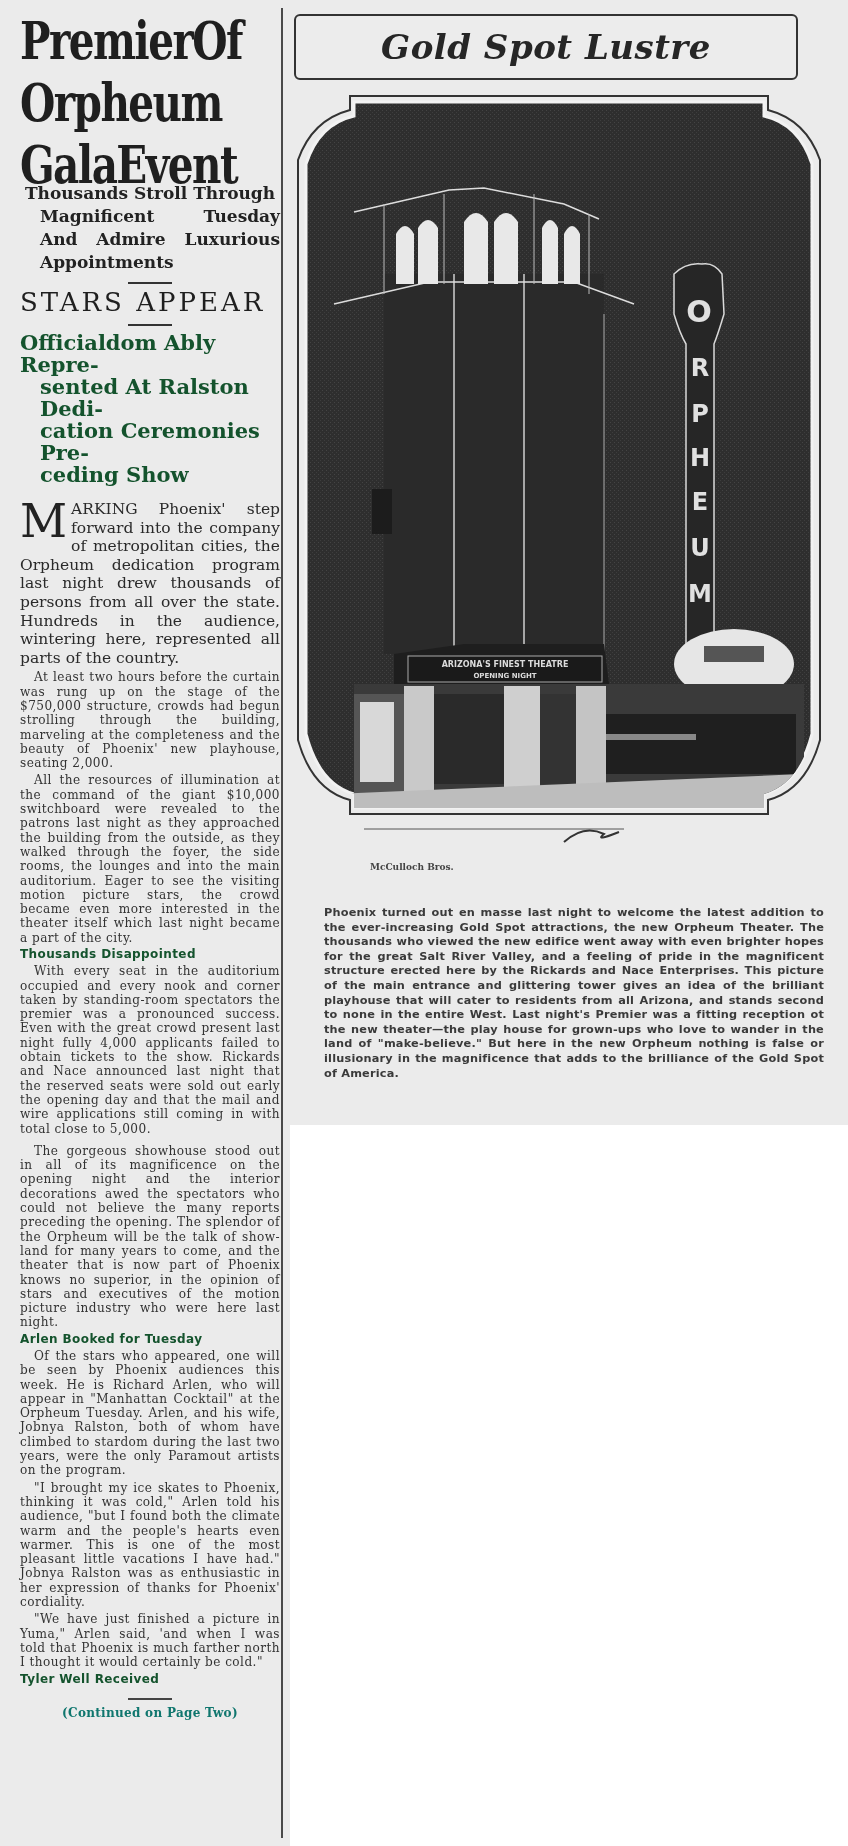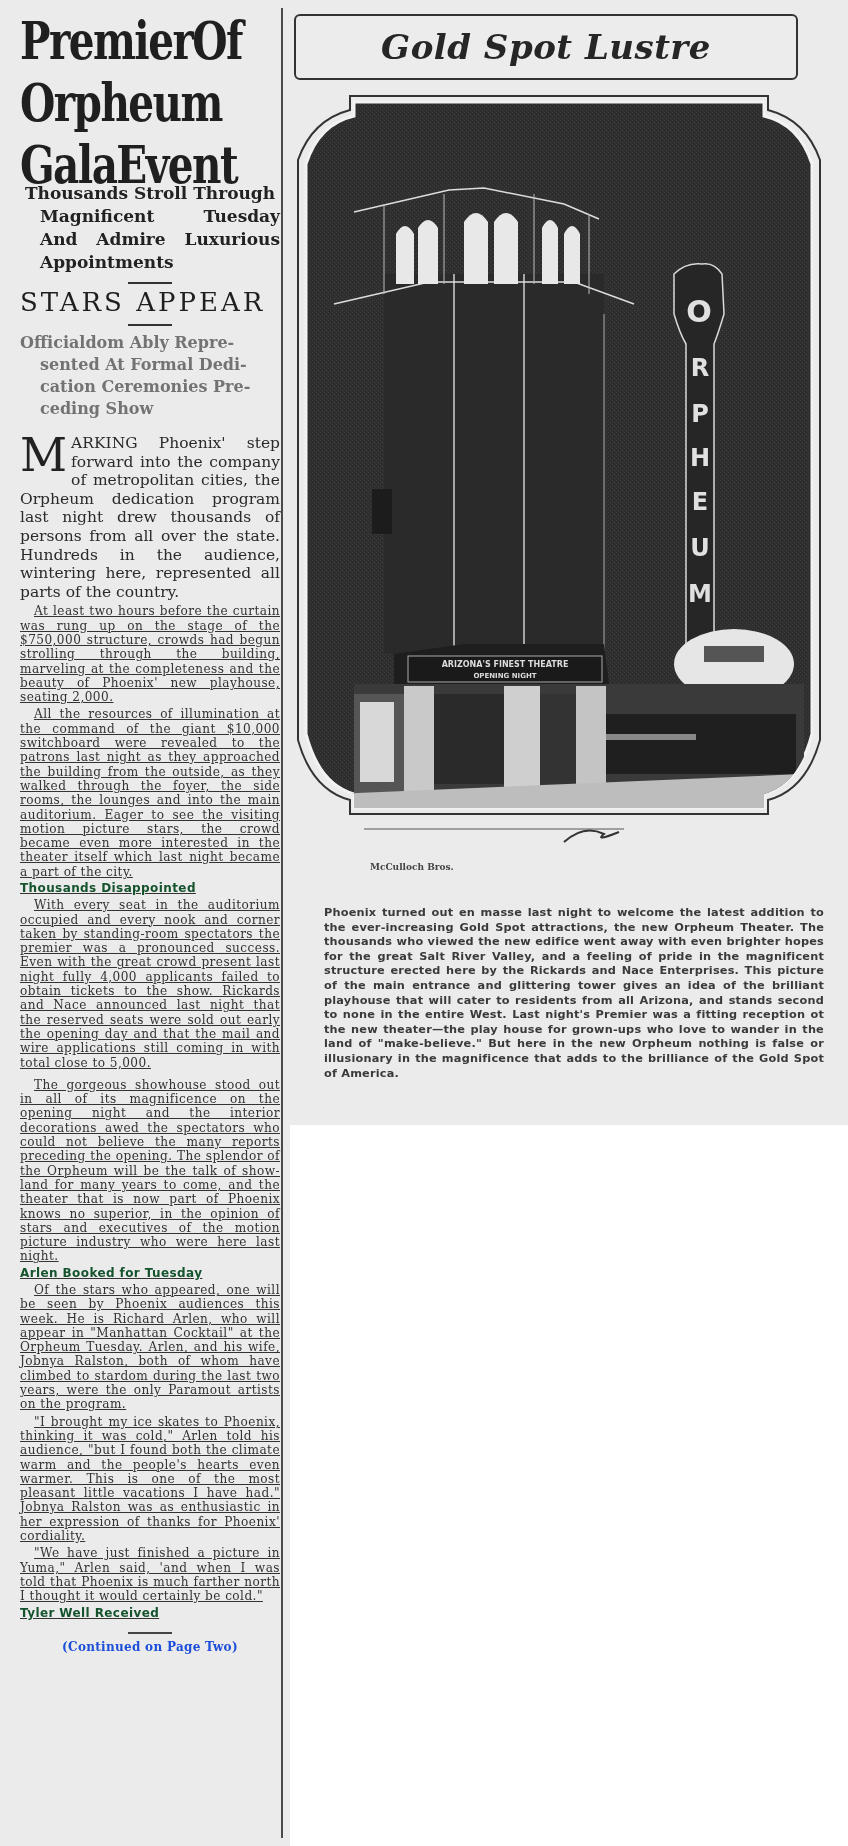--- a/index.html
+++ b/index.html
@@ -25,40 +25,40 @@
     font-size: 17px; line-height: 23px; margin-top: 10px;
   }
   .deck .first { text-indent: 0; text-align: center; }
   .deck .indent { padding-left: 20px; text-align: justify; text-align-last: justify; }
   .deck .indent.last { text-align-last: left; }
   .short-rule { width: 44px; height: 2px; background: #333; margin: 8px auto 4px; }
   .stars {
     font-family: "DejaVu Serif", serif; font-size: 26px; letter-spacing: 3px; color: #1f1f1f;
     text-align: left; line-height: 28px;
   }
-  .deck2 { font-family: "DejaVu Serif", serif; font-weight: bold; font-size: 16px; line-height: 22px; color: #737373; margin-top: 6px; }
+  .deck2 { font-family: "DejaVu Serif", serif; font-weight: bold; font-size: 21px; line-height: 22px; color: #14532d; margin-top: 6px; }
   .deck2 .indent { padding-left: 20px; }
   .lede {
     font-family: "DejaVu Serif", serif; font-size: 15.5px; line-height: 18.6px; color: #2a2a2a;
     text-align: justify; margin-top: 14px;
   }
   .dropcap {
     float: left; font-size: 46px; line-height: 38px; margin: 2px 4px 0 0; color: #222;
   }
   .body-text {
     font-family: "DejaVu Serif", serif; font-size: 12.1px; line-height: 14.3px; color: #333;
     text-align: justify; letter-spacing: 0.45px;
   }
   .body-text p { text-indent: 14px; margin-top: 3px; }
   .subhead {
     font-family: "DejaVu Sans", sans-serif; font-weight: bold; font-size: 12px;
     color: #14532d; margin-top: 2px; letter-spacing: 0.4px;
   }
   .cont-rule { width: 44px; height: 2px; background: #444; margin: 12px auto 6px; }
-  .continued { font-family: "DejaVu Serif", serif; font-size: 12px; text-align: center; color: #1d4ed8; font-weight: bold; letter-spacing: 0.3px; }
+  .continued { font-family: "DejaVu Serif", serif; font-size: 12px; text-align: center; color: #0f766e; font-weight: bold; letter-spacing: 0.3px; }
 
   
   .right-block {
     position: absolute; left: 284px; top: 0; width: 564px; height: 1125px; background: #ebebeb;
   }
   .title-box {
     position: absolute; left: 10px; top: 14px; width: 504px; height: 66px;
     border: 2px solid #333; border-radius: 6px; background: #ececec;
     display: flex; align-items: center; justify-content: center;
   }
@@ -96,30 +96,30 @@
     <div class="indent">And Admire Luxurious</div>
     <div class="indent last">Appointments</div>
   </div>
 
   <div class="short-rule"></div>
   <div class="stars">STARS APPEAR</div>
   <div class="short-rule"></div>
 
   <div class="deck2">
     <div>Officialdom Ably Repre-</div>
-    <div class="indent">sented At Formal Dedi-</div>
+    <div class="indent">sented At Ralston Dedi-</div>
     <div class="indent">cation Ceremonies Pre-</div>
     <div class="indent">ceding Show</div>
   </div>
 
   <div class="lede">
     <span class="dropcap">M</span><span>ARKING Phoenix' step forward into the company of metropolitan cities, the Orpheum dedication program last night drew thousands of persons from all over the state. Hundreds in the audience, wintering here, represented all parts of the country.</span>
   </div>
 
-  <div class="body-text" style="text-decoration:underline;">
+  <div class="body-text" style="">
     <p>At least two hours before the curtain was rung up on the stage of the $750,000 structure, crowds had begun strolling through the building, marveling at the completeness and the beauty of Phoenix' new playhouse, seating 2,000.</p>
     <p>All the resources of illumination at the command of the giant $10,000 switchboard were revealed to the patrons last night as they approached the building from the outside, as they walked through the foyer, the side rooms, the lounges and into the main auditorium. Eager to see the visiting motion picture stars, the crowd became even more interested in the theater itself which last night became a part of the city.</p>
     <div class="subhead">Thousands Disappointed</div>
     <p>With every seat in the auditorium occupied and every nook and corner taken by standing-room spectators the premier was a pronounced success. Even with the great crowd present last night fully 4,000 applicants failed to obtain tickets to the show. Rickards and Nace announced last night that the reserved seats were sold out early the opening day and that the mail and wire applications still coming in with total close to 5,000.</p>
     <p style="margin-top:8px;">The gorgeous showhouse stood out in all of its magnificence on the opening night and the interior decorations awed the spectators who could not believe the many reports preceding the opening. The splendor of the Orpheum will be the talk of show-land for many years to come, and the theater that is now part of Phoenix knows no superior, in the opinion of stars and executives of the motion picture industry who were here last night.</p>
     <div class="subhead">Arlen Booked for Tuesday</div>
     <p>Of the stars who appeared, one will be seen by Phoenix audiences this week. He is Richard Arlen, who will appear in "Manhattan Cocktail" at the Orpheum Tuesday. Arlen, and his wife, Jobnya Ralston, both of whom have climbed to stardom during the last two years, were the only Paramout artists on the program.</p>
     <p>"I brought my ice skates to Phoenix, thinking it was cold," Arlen told his audience, "but I found both the climate warm and the people's hearts even warmer. This is one of the most pleasant little vacations I have had." Jobnya Ralston was as enthusiastic in her expression of thanks for Phoenix' cordiality.</p>
     <p>"We have just finished a picture in Yuma," Arlen said, 'and when I was told that Phoenix is much farther north I thought it would certainly be cold."</p>
     <div class="subhead">Tyler Well Received</div>

